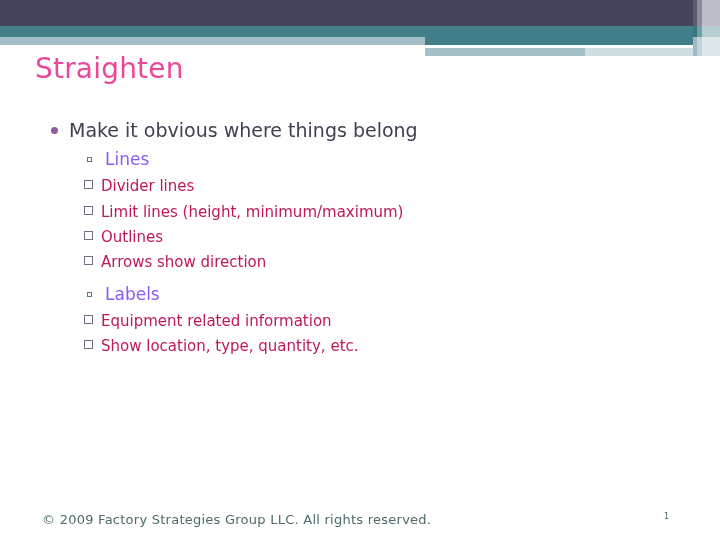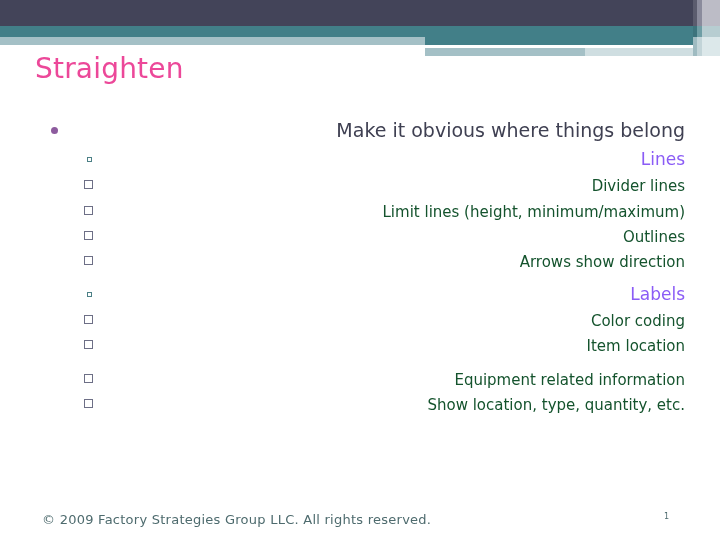--- a/index.html
+++ b/index.html
@@ -111,21 +111,20 @@
     letter-spacing: 0.2px;
     white-space: nowrap;
   }
 
   
   .content {
     position: absolute;
     left: 35px;
     top: 118px;
     width: 650px;
-    text-align: right;
   }
 
   ul.lvl {
     list-style: none;
     margin: 0;
     padding: 0;
   }
 
   
   li.l1 {
@@ -164,21 +163,21 @@
     border: 1px solid #4c8086;
     box-sizing: border-box;
     background: transparent;
   }
 
   
   li.l3 {
     position: relative;
     padding-left: 32px;
     font-size: 15px;
-    color: #14532d;
+    color: #be185d;
     line-height: 1.68;
   }
   li.l3 > .b3 {
     position: absolute;
     left: 15px;
     top: 6px;
     width: 9px;
     height: 9px;
     border: 1px solid #6d6f86;
     box-sizing: border-box;
@@ -260,30 +259,20 @@
           <li class="l3">
             <span class="b3"></span>
             <span>Arrows show direction</span>
           </li>
         </ul>
 
         <li class="l2">
           <span class="b2"></span>
           <span>Labels</span>
         </li>
-        <ul class="lvl sub3">
-          <li class="l3">
-            <span class="b3"></span>
-            <span>Color coding</span>
-          </li>
-          <li class="l3">
-            <span class="b3"></span>
-            <span>Item location</span>
-          </li>
-        </ul>
 
         <ul class="lvl sub3">
           <li class="l3">
             <span class="b3"></span>
             <span>Equipment related information</span>
           </li>
           <li class="l3">
             <span class="b3"></span>
             <span>Show location, type, quantity, etc.</span>
           </li>

